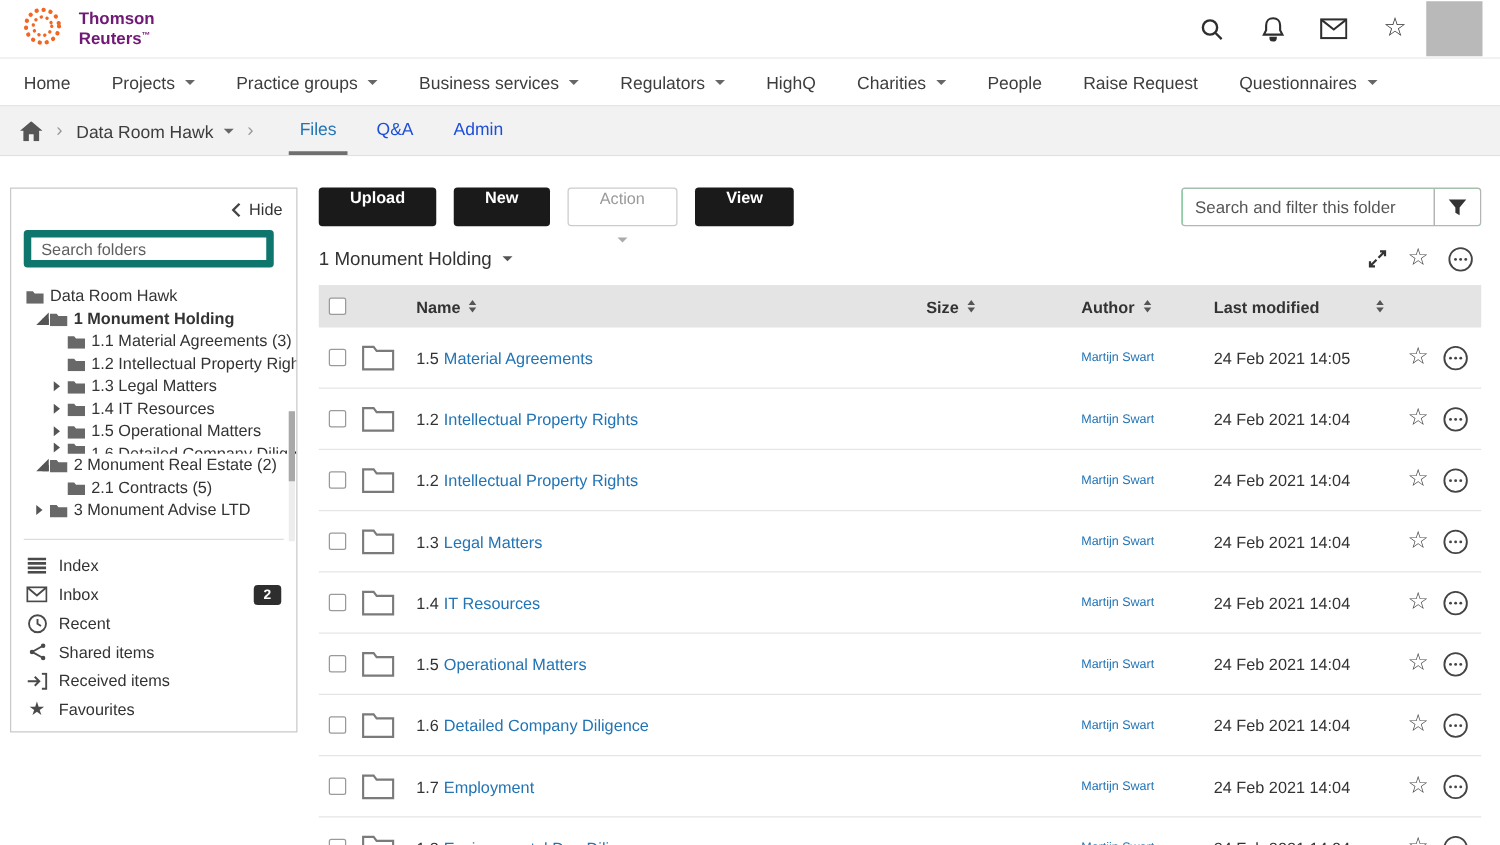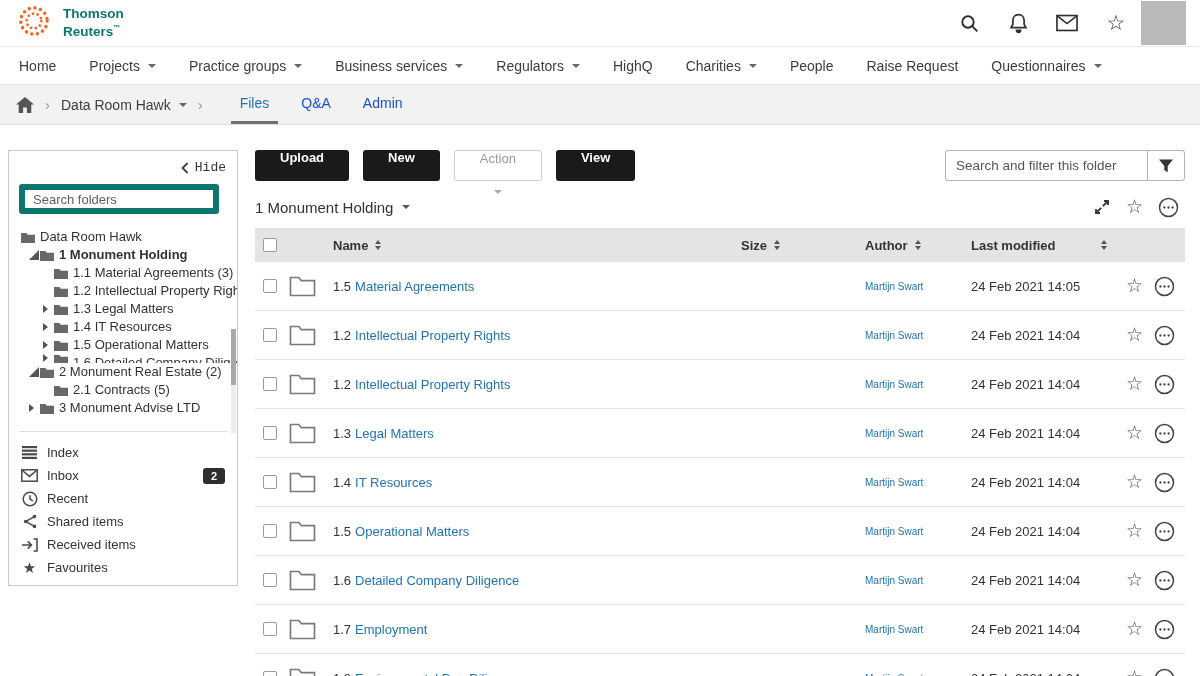--- a/index.html
+++ b/index.html
@@ -3,21 +3,21 @@
 <meta charset="utf-8">
 <style>
   * { box-sizing: border-box; margin: 0; padding: 0; }
   html,body { width:1200px; height:676px; overflow:hidden; }
   body { font-family:"Liberation Sans", sans-serif; background:#fff; color:#333; }
   .app { position:relative; width:1200px; height:676px; overflow:hidden; background:#fff; }
 
   
   .topbar { height:47px; display:flex; align-items:center; padding:0 14px; border-bottom:1px solid #e6e6e6; background:#fff; }
   .logo { display:flex; align-items:center; gap:9px; }
-  .logo-text { font-weight:bold; font-size:13.5px; line-height:14px; color:#0f766e; }
+  .logo-text { font-weight:bold; font-size:13.5px; line-height:14px; color:#701a75; }
   .logo-text sup { font-size:7px; }
   .top-icons { margin-left:auto; display:flex; align-items:center; gap:27px; margin-right:14px; }
   .top-icons .ticon { display:inline-flex; align-items:center; justify-content:center; width:22px; height:22px; cursor:pointer; }
   .glyph-star { font-size:21px; color:#2e2e2e; line-height:20px; }
   .avatar { width:45px; height:44px; background:#b9b9b9; }
 
   
   .mainnav { height:37px; display:flex; align-items:center; gap:33px; padding:0 19px; font-size:14px; color:#3d3d3d; background:#fff; }
   .navitem { display:flex; align-items:center; cursor:pointer; white-space:nowrap; }
   .dcaret { width:0; height:0; border-left:4px solid transparent; border-right:4px solid transparent; border-top:4.5px solid #666; display:inline-block; margin-left:8px; }
@@ -29,21 +29,21 @@
   .crumb-site { display:flex; align-items:center; cursor:pointer; color:#3d3d3d; }
   .tabs { display:flex; margin-left:28px; }
   .tab { display:flex; align-items:center; padding:0 9px; margin-right:14px; height:100%; border-bottom:3px solid transparent; cursor:pointer; color:#1d4ed8; }
   .tab.active { color:#2274b5; border-bottom-color:#6f6f6f; }
 
   
   .content { position:relative; height:552px; background:#fff; }
 
   
   .sidepanel { position:absolute; left:8px; top:25px; width:230px; height:436px; border:1px solid #c9c9c9; background:#fff; font-size:13px; }
-  .hide-row { display:flex; justify-content:flex-end; align-items:center; gap:6px; padding:9px 11px 3px; color:#333; cursor:pointer;font-family:Liberation Mono, monospace; }
+  .hide-row { display:flex; justify-content:flex-end; align-items:center; gap:6px; padding:9px 11px 3px; color:#333; cursor:pointer; }
   .search-folders { margin:6px 10px 9px; width:200px; height:30px; border:6px solid #0f766e; border-radius:3px; padding:0 8px; font-size:13px; color:#333; outline:none; font-family:"Liberation Sans",sans-serif; }
   .search-folders::placeholder { color:#5f5f5f; }
   .tree { position:relative; padding-top:5px; }
   .titem { display:flex; align-items:center; height:18px; line-height:18px; white-space:nowrap; overflow:hidden; cursor:pointer; color:#333; }
   .titem.clipped { height:9px; align-items:flex-start; }
   .titem .tw { width:11px; display:inline-flex; flex:none; }
   .tw-closed { width:0; height:0; border-top:4px solid transparent; border-bottom:4px solid transparent; border-left:5px solid #555; }
   .tw-open { width:0; height:0; border-left:5px solid transparent; border-top:5px solid transparent; border-right:5px solid #555; border-bottom:5px solid #555; }
   .titem .tfold { margin-right:5px; display:inline-flex; flex:none; }
   .titem.b { font-weight:bold; }

